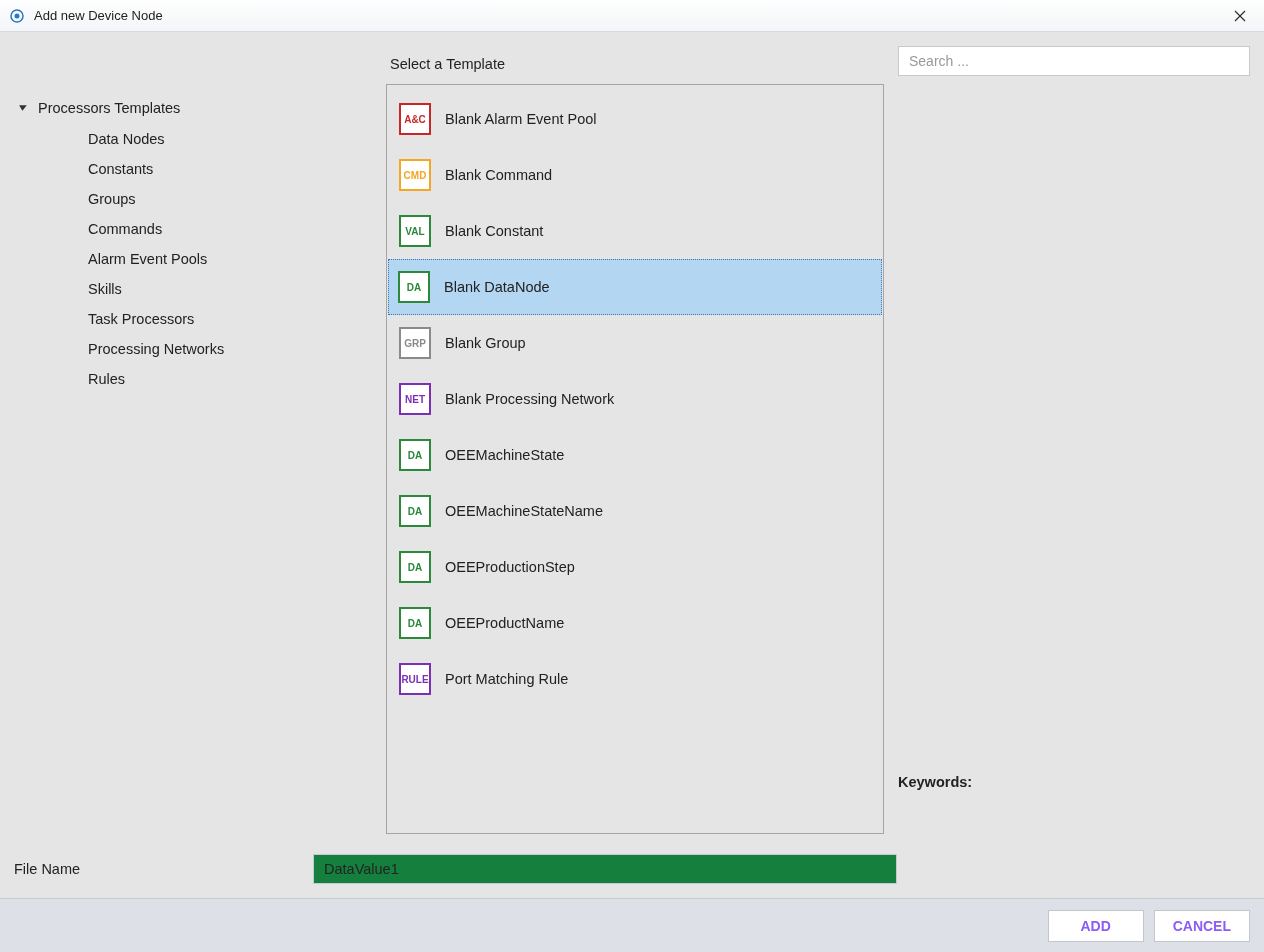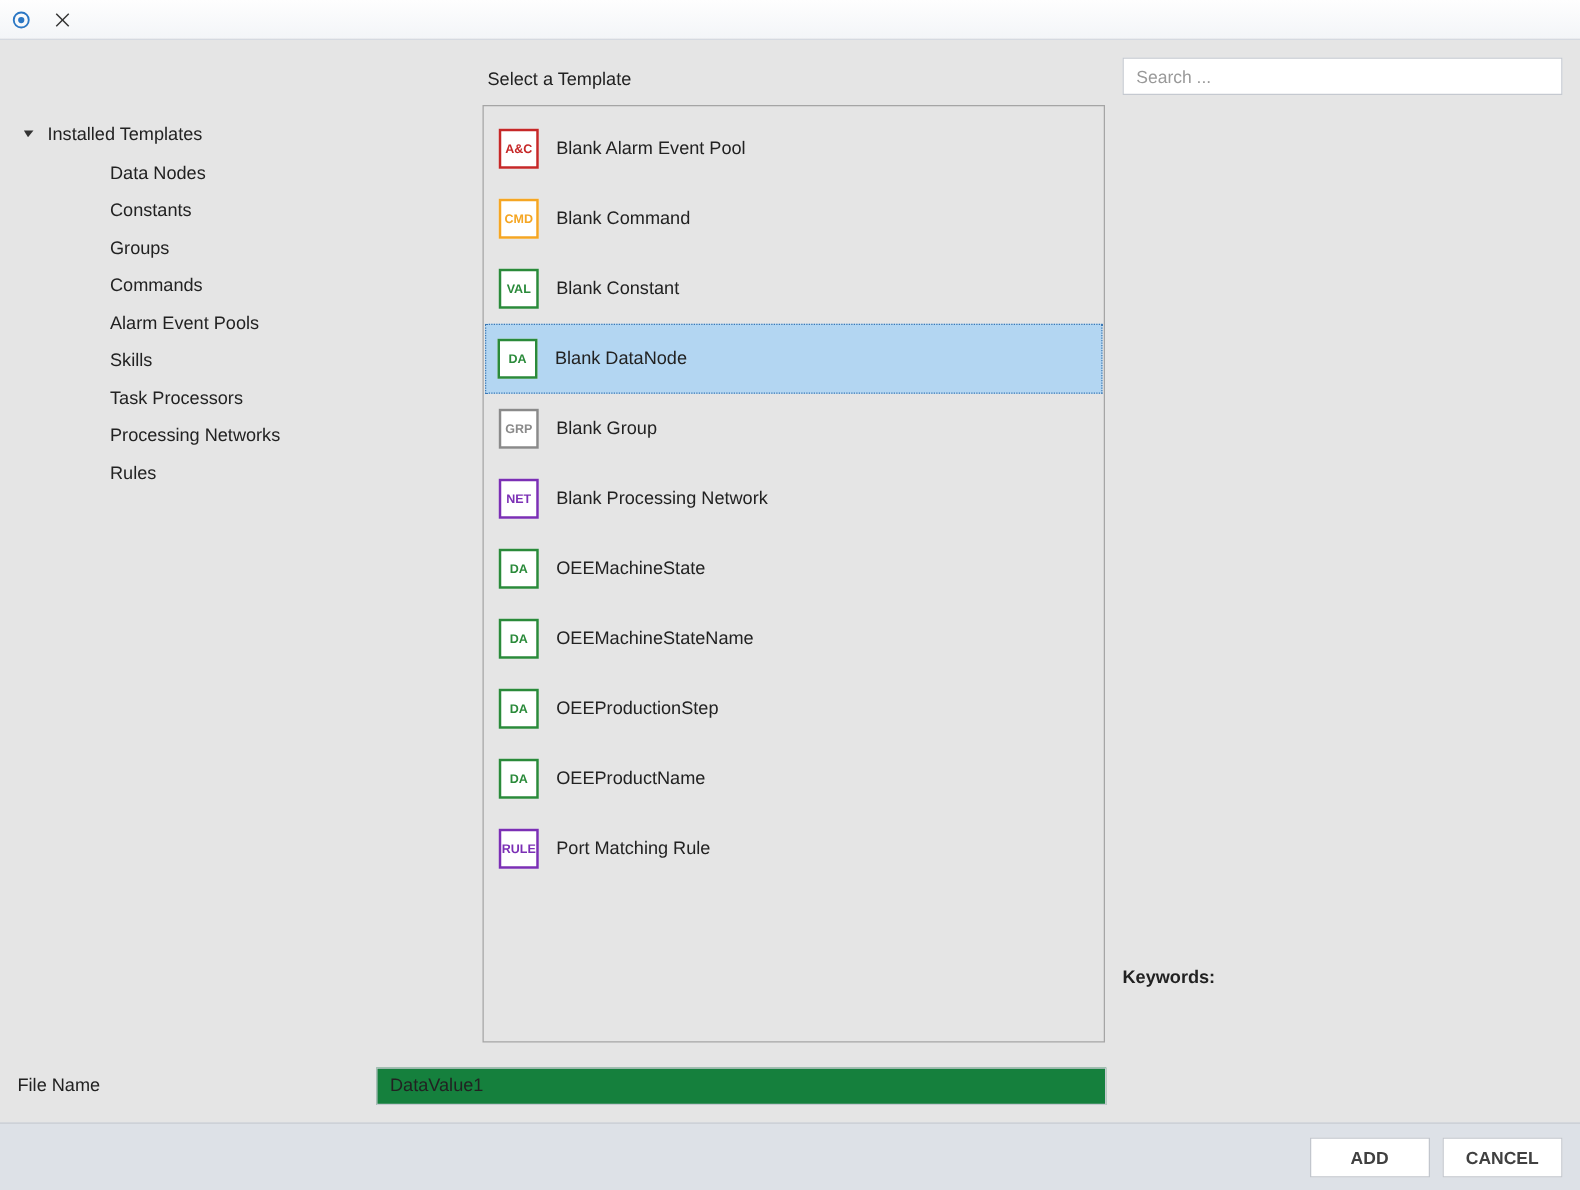--- a/index.html
+++ b/index.html
@@ -26,56 +26,57 @@
     .template-row.selected { background: #b3d6f2; border: 1px dotted #3a78b5; margin: 0 1px; padding: 11px 9px; }
     .template-icon { width: 32px; height: 32px; border: 2px solid; display: flex; align-items: center; justify-content: center; font-size: 10px; font-weight: bold; background: #fff; flex-shrink: 0; }
     .template-label { font-size: 14.5px; color: #222; }
     
     .right { flex: 1; padding-left: 14px; padding-top: 0; display: flex; flex-direction: column; }
     .search-wrap { padding: 0; }
     .search-input { width: 100%; height: 30px; border: 1px solid #c5c9d0; padding: 1px 10px; font-size: 14px; color: #000000; background: #fff; }
     .search-input::placeholder { color: #999; }
     .keywords { margin-top: auto; padding-bottom: 50px; font-size: 14.5px; font-weight: bold; color: #222; }
     
-    .filename-row { display: flex; align-items: center; padding: 8px 14px 14px 14px; gap: 5px; }
+    .filename-row { display: flex; align-items: center; padding: 8px 14px 14px 14px; gap: 17px; }
     .filename-label { width: 282px; font-size: 14.5px; color: #222; }
     .filename-input { width: 584px; height: 30px; border: 1px solid #c5c9d0; padding: 0 10px; font-size: 14.5px; color: #222; background: #15803d; }
     
     .footer { height: 54px; background: #dde1e7; border-top: 1px solid #c7cbd2; display: flex; align-items: center; justify-content: flex-end; padding: 0 14px; gap: 10px; }
-    .footer-btn { min-width: 96px; height: 32px; background: #fff; border: 1px solid #c2c6cd; font-size: 14px; font-weight: bold; color: #404040; cursor: pointer; padding: 0 18px; }
+    .footer-btn { min-width: 96px; height: 32px; background: #fff; border: 1px solid #c2c6cd; font-size: 14px; font-weight: bold; color: #8b5cf6; cursor: pointer; padding: 0 18px; }
   </style>
 </head>
 <body>
 
 <div class="titlebar">
   <span class="titlebar-icon">
     <svg width="16" height="16" viewBox="0 0 16 16">
         <circle cx="8" cy="8" r="6" fill="none" stroke="#2b77c4" stroke-width="1.5"></circle>
         <circle cx="8" cy="8" r="2.5" fill="#2b77c4"></circle>
       </svg>
   </span>
+  <span class="titlebar-title">Add new Device Node</span>
   <span class="titlebar-close">
     <svg width="12" height="12" viewBox="0 0 12 12">
         <line x1="1" y1="1" x2="11" y2="11" stroke="currentColor" stroke-width="1.2"></line>
         <line x1="11" y1="1" x2="1" y2="11" stroke="currentColor" stroke-width="1.2"></line>
       </svg>
   </span>
 </div>
 
 <div class="body-row">
 
   <div class="sidebar">
     <div class="tree-root">
       <div class="tree-parent">
         <span class="tree-arrow">
           <svg width="11" height="11" viewBox="0 0 10 10">
               <path d="M1 3 L8 3 L4 8 Z" fill="#333"></path>
             </svg>
         </span>
-        <span>Installed Templates</span>
+        <span>Processors Templates</span>
       </div>
       <div class="tree-children" id="tree-children">
           <div class="tree-item">Data Nodes</div>
           <div class="tree-item">Constants</div>
           <div class="tree-item">Groups</div>
           <div class="tree-item">Commands</div>
           <div class="tree-item">Alarm Event Pools</div>
           <div class="tree-item">Skills</div>
           <div class="tree-item">Task Processors</div>
           <div class="tree-item">Processing Networks</div>

